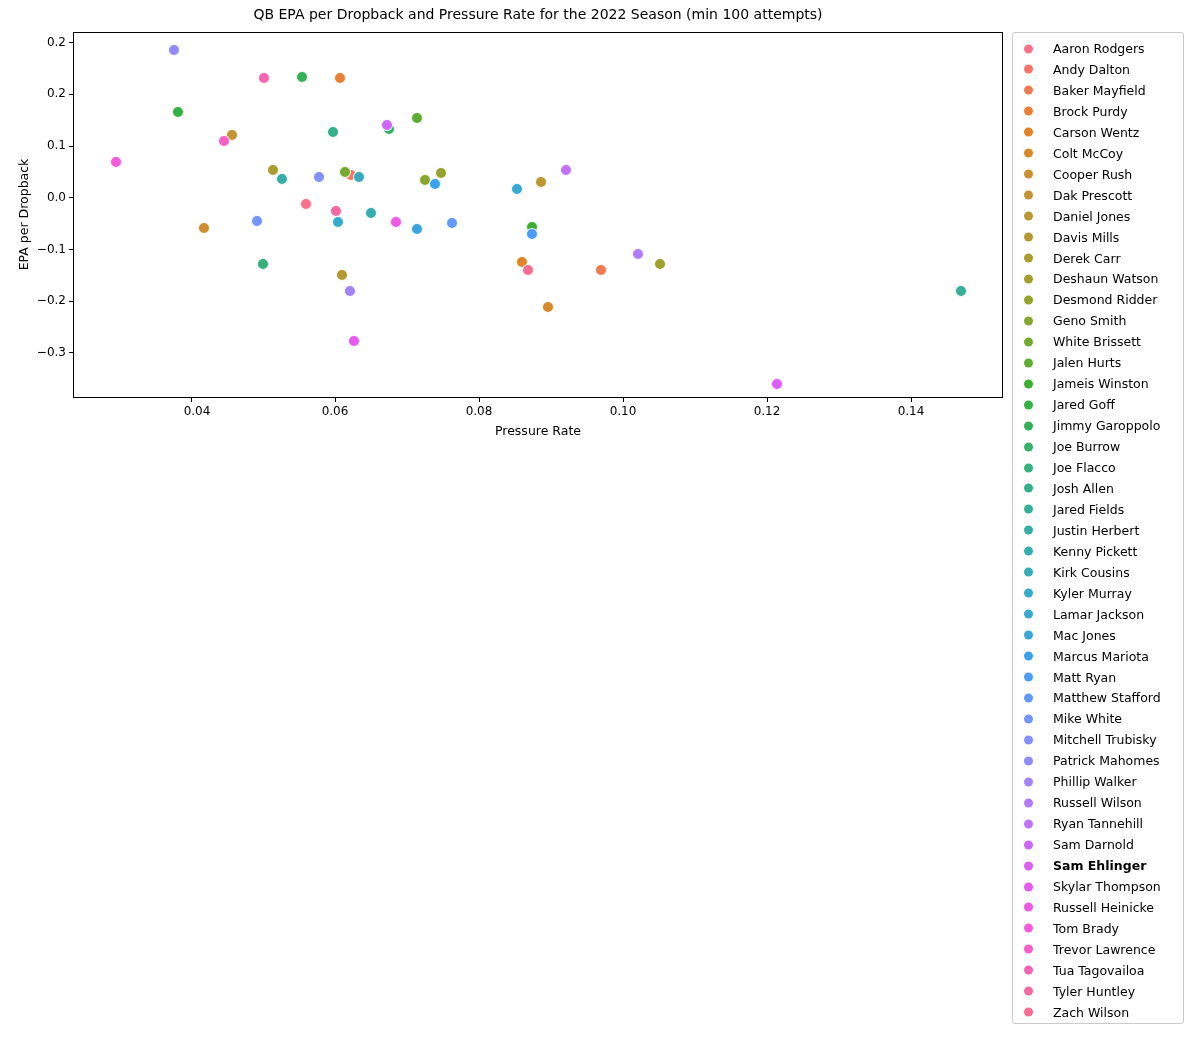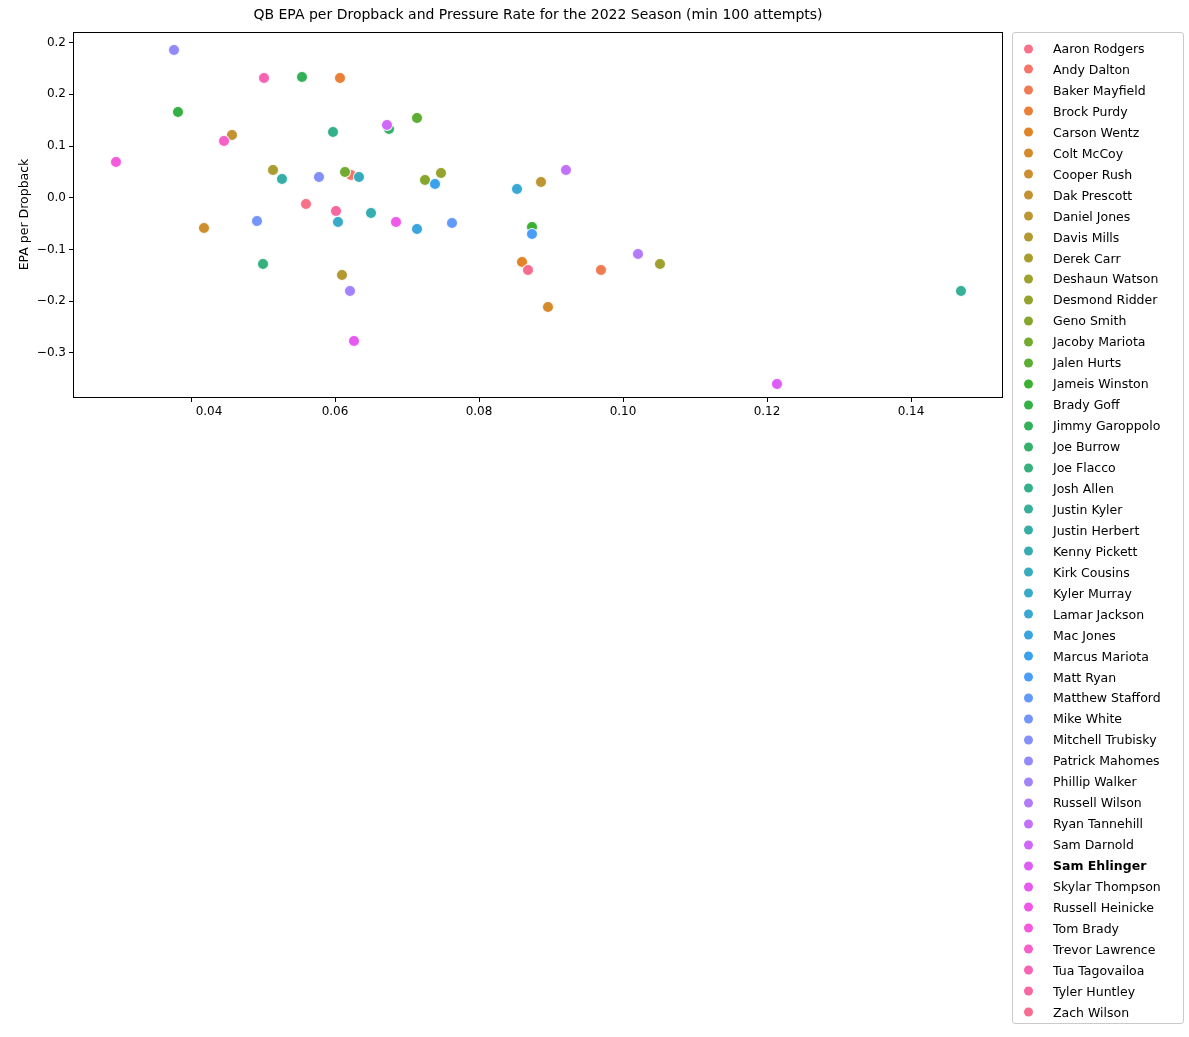--- a/index.html
+++ b/index.html
@@ -68,21 +68,21 @@
       <div class="dot" title="Skylar Thompson" style="left: 274px; top: 302.492px; background: rgb(231, 90, 240);"></div>
       <div class="dot" title="Taylor Heinicke" style="left: 316.48px; top: 183.065px; background: rgb(239, 88, 233);"></div>
       <div class="dot" title="Tom Brady" style="left: 36.4px; top: 122.576px; background: rgb(245, 90, 220);"></div>
       <div class="dot" title="Trevor Lawrence" style="left: 144.4px; top: 102.413px; background: rgb(247, 95, 201);"></div>
       <div class="dot" title="Tua Tagovailoa" style="left: 184px; top: 38.822px; background: rgb(247, 100, 179);"></div>
       <div class="dot" title="Tyler Huntley" style="left: 256px; top: 172.208px; background: rgb(247, 104, 161);"></div>
       <div class="dot" title="Zach Wilson" style="left: 447.52px; top: 230.629px; background: rgb(247, 109, 146);"></div>
     </div>
   <div id="ticks">
       <div class="xtick" style="left: 190.5px; top: 398px;"></div>
-      <div class="xticklabel" style="left: 187px; top: 404px;">0.04</div>
+      <div class="xticklabel" style="left: 175px; top: 404px;">0.04</div>
       <div class="xtick" style="left: 334.5px; top: 398px;"></div>
       <div class="xticklabel" style="left: 313px; top: 404px;">0.06</div>
       <div class="xtick" style="left: 478.5px; top: 398px;"></div>
       <div class="xticklabel" style="left: 457px; top: 404px;">0.08</div>
       <div class="xtick" style="left: 622.5px; top: 398px;"></div>
       <div class="xticklabel" style="left: 601px; top: 404px;">0.10</div>
       <div class="xtick" style="left: 766.5px; top: 398px;"></div>
       <div class="xticklabel" style="left: 745px; top: 404px;">0.12</div>
       <div class="xtick" style="left: 910.5px; top: 398px;"></div>
       <div class="xticklabel" style="left: 889px; top: 404px;">0.14</div>
@@ -94,20 +94,21 @@
       <div class="yticklabel" style="left: 20px; top: 138.1px;">0.1</div>
       <div class="ytick" style="left: 69px; top: 197.3px;"></div>
       <div class="yticklabel" style="left: 20px; top: 189.8px;">0.0</div>
       <div class="ytick" style="left: 69px; top: 249px;"></div>
       <div class="yticklabel" style="left: 20px; top: 241.5px;">−0.1</div>
       <div class="ytick" style="left: 69px; top: 300.7px;"></div>
       <div class="yticklabel" style="left: 20px; top: 293.2px;">−0.2</div>
       <div class="ytick" style="left: 69px; top: 352.4px;"></div>
       <div class="yticklabel" style="left: 20px; top: 344.9px;">−0.3</div>
     </div>
+  <div class="xlabel">Pressure Rate</div>
   <div class="ylabel">EPA per Dropback</div>
   <div class="legend" id="legend">
       <div class="legend-item" style="top: 5px;">
         <span class="legend-swatch" style="background: rgb(247, 113, 137);"></span>
         <span class="legend-label">Aaron Rodgers</span>
       </div>
       <div class="legend-item" style="top: 25.95px;">
         <span class="legend-swatch" style="background: rgb(247, 116, 106);"></span>
         <span class="legend-label">Andy Dalton</span>
       </div>
@@ -154,53 +155,53 @@
       <div class="legend-item" style="top: 256.4px;">
         <span class="legend-swatch" style="background: rgb(148, 163, 45);"></span>
         <span class="legend-label">Desmond Ridder</span>
       </div>
       <div class="legend-item" style="top: 277.35px;">
         <span class="legend-swatch" style="background: rgb(134, 166, 46);"></span>
         <span class="legend-label">Geno Smith</span>
       </div>
       <div class="legend-item" style="top: 298.3px;">
         <span class="legend-swatch" style="background: rgb(116, 170, 47);"></span>
-        <span class="legend-label">Jacoby Mariota</span>
+        <span class="legend-label">White Brissett</span>
       </div>
       <div class="legend-item" style="top: 319.25px;">
         <span class="legend-swatch" style="background: rgb(92, 173, 49);"></span>
         <span class="legend-label">Jalen Hurts</span>
       </div>
       <div class="legend-item" style="top: 340.2px;">
         <span class="legend-swatch" style="background: rgb(59, 176, 51);"></span>
         <span class="legend-label">Jameis Winston</span>
       </div>
       <div class="legend-item" style="top: 361.15px;">
         <span class="legend-swatch" style="background: rgb(51, 177, 68);"></span>
-        <span class="legend-label">Brady Goff</span>
+        <span class="legend-label">Jared Goff</span>
       </div>
       <div class="legend-item" style="top: 382.1px;">
         <span class="legend-swatch" style="background: rgb(52, 177, 88);"></span>
         <span class="legend-label">Jimmy Garoppolo</span>
       </div>
       <div class="legend-item" style="top: 403.05px;">
         <span class="legend-swatch" style="background: rgb(53, 177, 107);"></span>
         <span class="legend-label">Joe Burrow</span>
       </div>
       <div class="legend-item" style="top: 424px;">
         <span class="legend-swatch" style="background: rgb(54, 176, 124);"></span>
         <span class="legend-label">Joe Flacco</span>
       </div>
       <div class="legend-item" style="top: 444.95px;">
         <span class="legend-swatch" style="background: rgb(54, 176, 139);"></span>
         <span class="legend-label">Josh Allen</span>
       </div>
       <div class="legend-item" style="top: 465.9px;">
         <span class="legend-swatch" style="background: rgb(55, 175, 153);"></span>
-        <span class="legend-label">Justin Kyler</span>
+        <span class="legend-label">Jared Fields</span>
       </div>
       <div class="legend-item" style="top: 486.85px;">
         <span class="legend-swatch" style="background: rgb(55, 174, 165);"></span>
         <span class="legend-label">Justin Herbert</span>
       </div>
       <div class="legend-item" style="top: 507.8px;">
         <span class="legend-swatch" style="background: rgb(56, 173, 177);"></span>
         <span class="legend-label">Kenny Pickett</span>
       </div>
       <div class="legend-item" style="top: 528.75px;">

